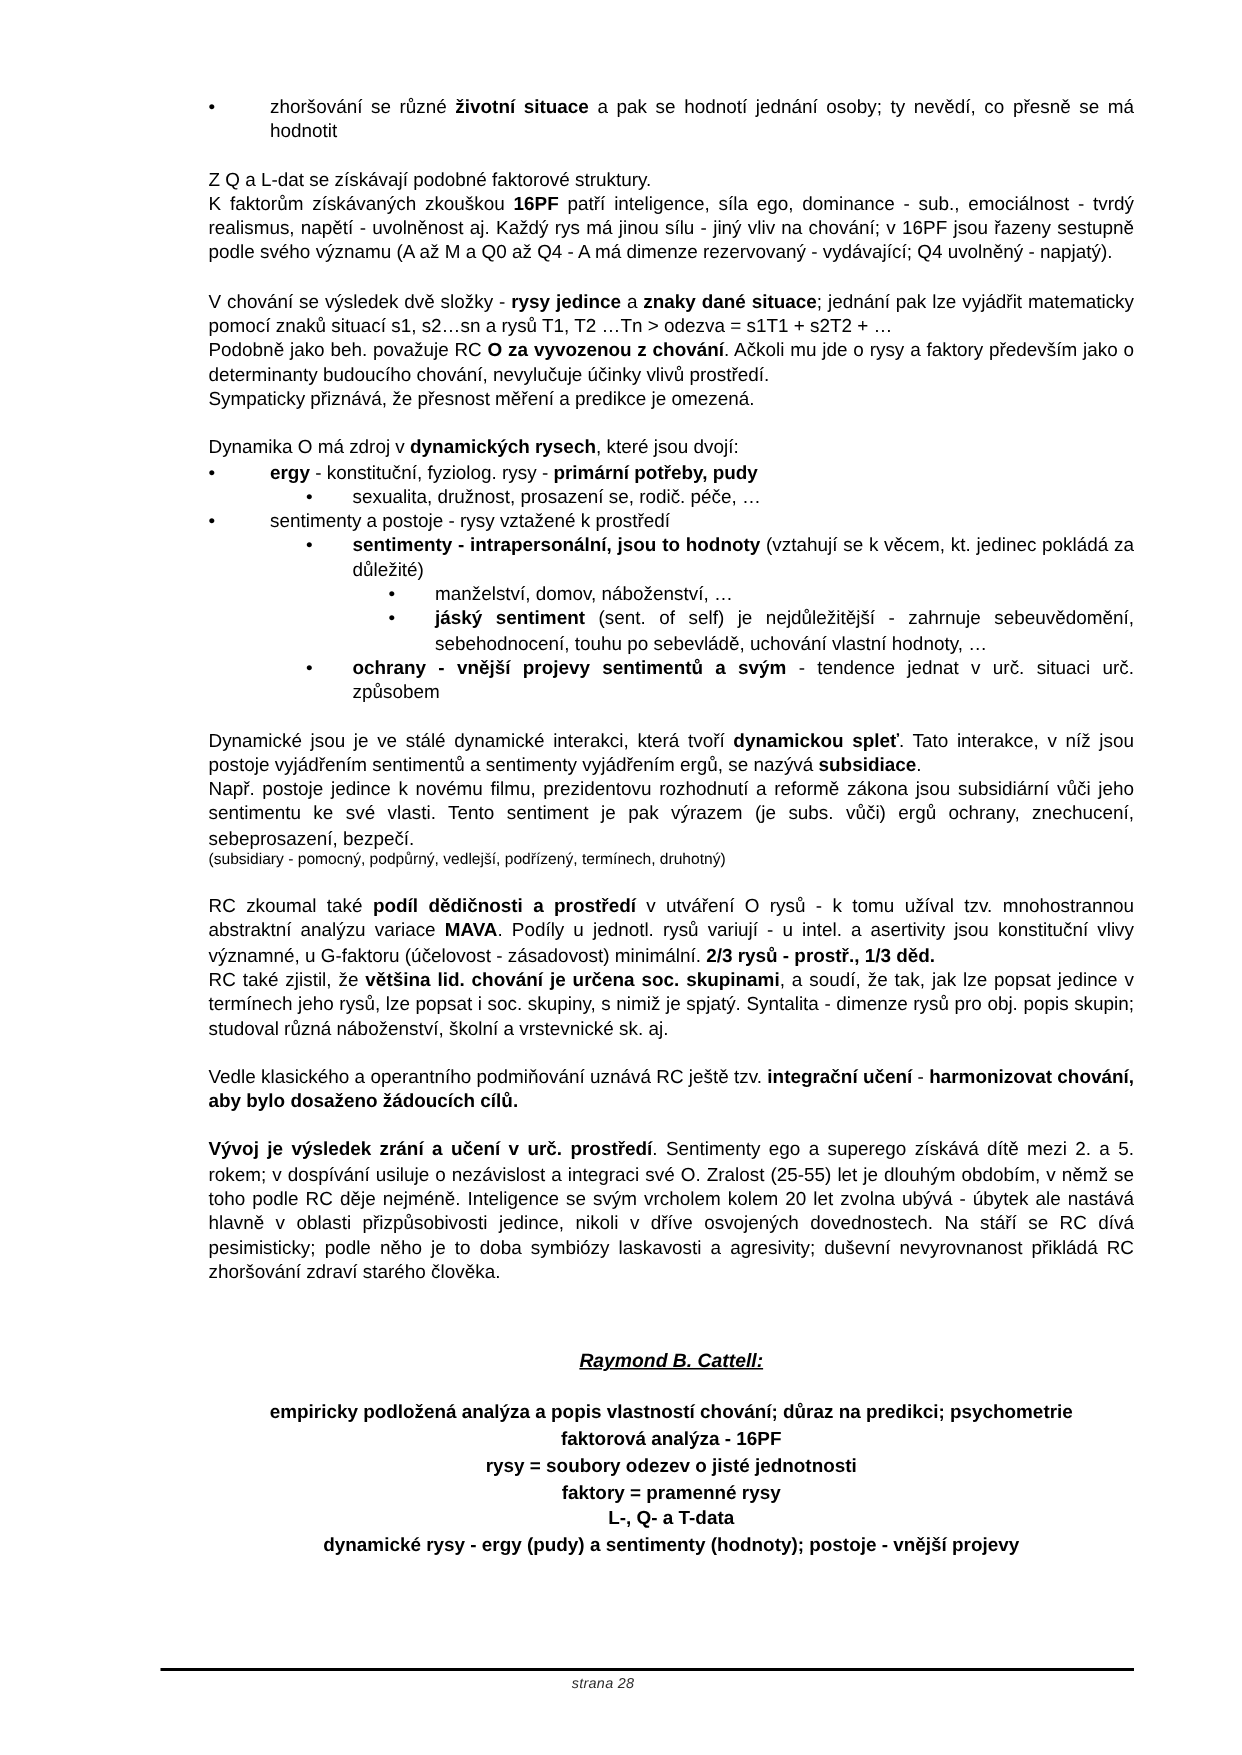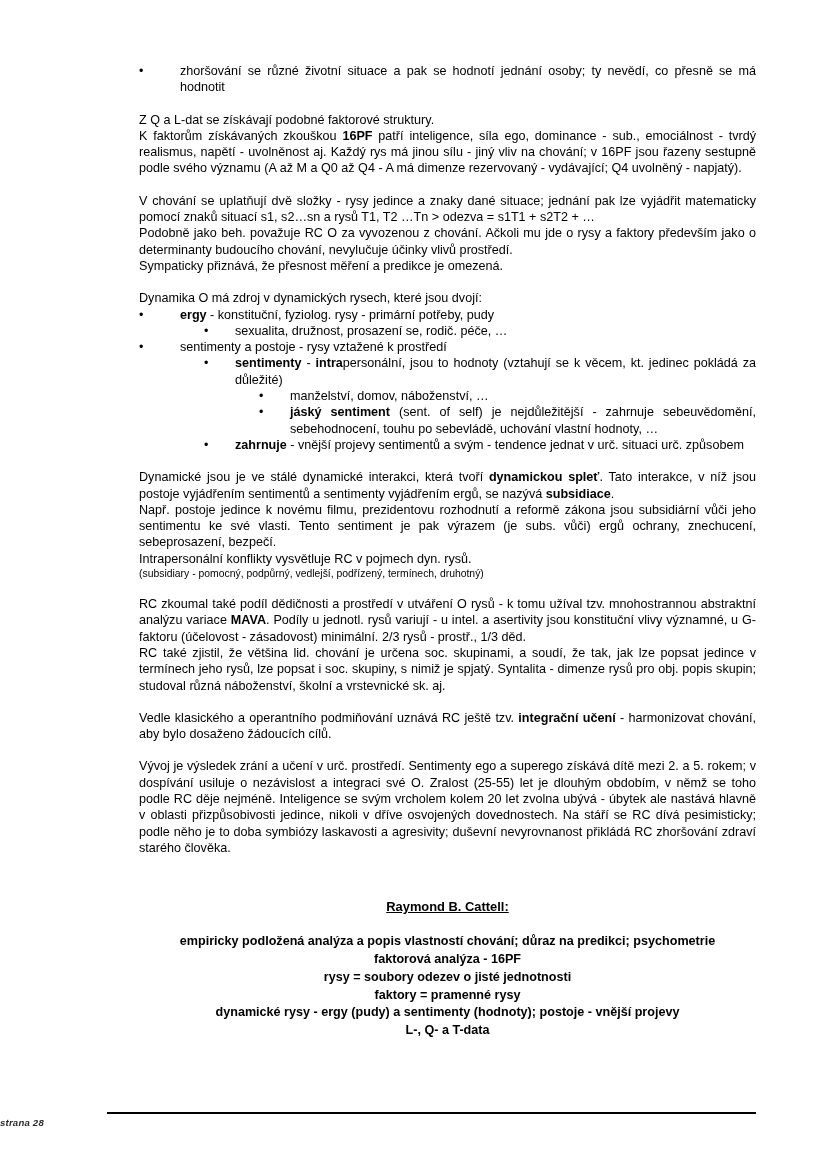--- a/index.html
+++ b/index.html
@@ -31,21 +31,21 @@
   }
   .para {
     font-size: 12.6px;
     line-height: 16.3px;
     text-align: justify;
     margin-bottom: 0;
   }
   .gap {
     height: 16px;
   }
-  .b { font-weight: normal; }
+  .b { font-weight: bold; }
   .blue-b { color: #000000; font-weight: bold; }
   .small {
     font-size: 10.4px;
     line-height: 13px;
   }
 
   
   ul.lvl {
     list-style: none;
     margin: 0;
@@ -81,42 +81,43 @@
     text-align: center;
     font-weight: bold;
     font-size: 12.6px;
     line-height: 17.8px;
   }
   .title-center {
     text-align: center;
     font-weight: bold;
     font-size: 12.9px;
     line-height: 17px;
+    font-style: italic;
   }
   .title-center span {
     text-decoration: underline;
   }
 
   .footer-rule {
     position: absolute;
     left: 107px;
     top: 1112px;
     width: 649px;
     height: 0;
     border-top: 2px solid #000000;
   }
   .footer-text {
     position: absolute;
     left: 0;
     top: 1117px;
     width: 804px;
-    text-align: left;
+    text-align: center;
     font-size: 9.6px;
     font-style: italic;
-    font-weight: bold;
+    font-weight: normal;
     color: #2b2b2b;
     letter-spacing: 0.2px;
   }
 </style>
 </head>
 <body>
 
 <div class="page">
   <div class="content">
 
@@ -130,21 +131,21 @@
     <div class="gap"></div>
 
     <div class="para">
       <span>Z Q a L-dat se získávají podobné faktorové struktury.</span><br>
       <span>K faktorům získávaných zkouškou </span><span class="blue-b">16PF</span><span> patří inteligence, síla ego, dominance - sub., emociálnost - tvrdý realismus, napětí - uvolněnost aj. Každý rys má jinou sílu - jiný vliv na chování; v 16PF jsou řazeny sestupně podle svého významu (A až M a Q0 až Q4 - A má dimenze rezervovaný - vydávající; Q4 uvolněný - napjatý).</span>
     </div>
 
     <div class="gap"></div>
 
     <div class="para">
-      <span>V chování se uplatňují dvě složky - </span><span class="b">rysy jedince</span><span> a </span><span class="b">znaky dané situace</span><span>; jednání pak lze vyjádřit matematicky pomocí znaků situací s1, s2…sn a rysů T1, T2 …Tn &gt; odezva = s1T1 + s2T2 + …</span><br>
+      <span>V chování se výsledek dvě složky - </span><span class="b">rysy jedince</span><span> a </span><span class="b">znaky dané situace</span><span>; jednání pak lze vyjádřit matematicky pomocí znaků situací s1, s2…sn a rysů T1, T2 …Tn &gt; odezva = s1T1 + s2T2 + …</span><br>
       <span>Podobně jako beh. považuje RC </span><span class="b">O za vyvozenou z chování</span><span>. Ačkoli mu jde o rysy a faktory především jako o determinanty budoucího chování, nevylučuje účinky vlivů prostředí.</span><br>
       <span>Sympaticky přiznává, že přesnost měření a predikce je omezená.</span>
     </div>
 
     <div class="gap"></div>
 
     <div class="para">
       <span>Dynamika O má zdroj v </span><span class="b">dynamických rysech</span><span>, které jsou dvojí:</span>
     </div>
 
@@ -177,32 +178,31 @@
               </li>
               <li style="padding-left:31px;">
                 <span class="bullet">•</span>
                 <span class="txt"><span class="blue-b">jáský sentiment</span><span> (sent. of self) je nejdůležitější - zahrnuje sebeuvědomění, sebehodnocení, touhu po sebevládě, uchování vlastní hodnoty, …</span></span>
               </li>
             </ul>
           </li>
 
           <li style="padding-left:31px;">
             <span class="bullet">•</span>
-            <span class="txt"><span class="blue-b">zahrnuje</span><span class="b"> - </span><span class="b">vnější projevy sentimentů a svým</span><span> - tendence jednat v urč. situaci urč. způsobem</span></span>
+            <span class="txt"><span class="blue-b">ochrany</span><span class="b"> - </span><span class="b">vnější projevy sentimentů a svým</span><span> - tendence jednat v urč. situaci urč. způsobem</span></span>
           </li>
         </ul>
       </li>
     </ul>
 
     <div class="gap"></div>
 
     <div class="para">
       <span>Dynamické jsou je ve stálé dynamické interakci, která tvoří </span><span class="blue-b">dynamickou spleť</span><span>. Tato interakce, v níž jsou postoje vyjádřením sentimentů a sentimenty vyjádřením ergů, se nazývá </span><span class="blue-b">subsidiace</span><span>.</span><br>
       <span>Např. postoje jedince k novému filmu, prezidentovu rozhodnutí a reformě zákona jsou subsidiární vůči jeho sentimentu ke své vlasti. Tento sentiment je pak výrazem (je subs. vůči) ergů ochrany, znechucení, sebeprosazení, bezpečí.</span><br>
-      <span>Intrapersonální konflikty vysvětluje RC v pojmech dyn. rysů.</span>
     </div>
     <div class="small">(subsidiary - pomocný, podpůrný, vedlejší, podřízený, termínech, druhotný)</div>
 
     <div class="gap"></div>
 
     <div class="para">
       <span>RC zkoumal také </span><span class="b">podíl dědičnosti a prostředí</span><span> v utváření O rysů - k tomu užíval tzv. mnohostrannou abstraktní analýzu variace </span><span class="blue-b">MAVA</span><span>. Podíly u jednotl. rysů variují - u intel. a asertivity jsou konstituční vlivy významné, u G-faktoru (účelovost - zásadovost) minimální. </span><span class="b">2/3 rysů - prostř., 1/3 děd.</span><br>
       <span>RC také zjistil, že </span><span class="b">většina lid. chování je určena soc. skupinami</span><span>, a soudí, že tak, jak lze popsat jedince v termínech jeho rysů, lze popsat i soc. skupiny, s nimiž je spjatý. Syntalita - dimenze rysů pro obj. popis skupin; studoval různá náboženství, školní a vrstevnické sk. aj.</span>
     </div>
 
@@ -224,21 +224,21 @@
       <span>Raymond B. Cattell:</span>
     </div>
 
     <div style="height:18px;"></div>
 
     <div class="center-blk">
       <div>empiricky podložená analýza a popis vlastností chování; důraz na predikci; psychometrie</div>
       <div>faktorová analýza - 16PF</div>
       <div>rysy = soubory odezev o jisté jednotnosti</div>
       <div>faktory = pramenné rysy</div>
+      <div>L-, Q- a T-data</div>
       <div>dynamické rysy - ergy (pudy) a sentimenty (hodnoty); postoje - vnější projevy</div>
-      <div>L-, Q- a T-data</div>
     </div>
 
   </div>
 
   <div class="footer-rule"></div>
   <div class="footer-text">strana 28</div>
 </div>
 
 </body></html>

